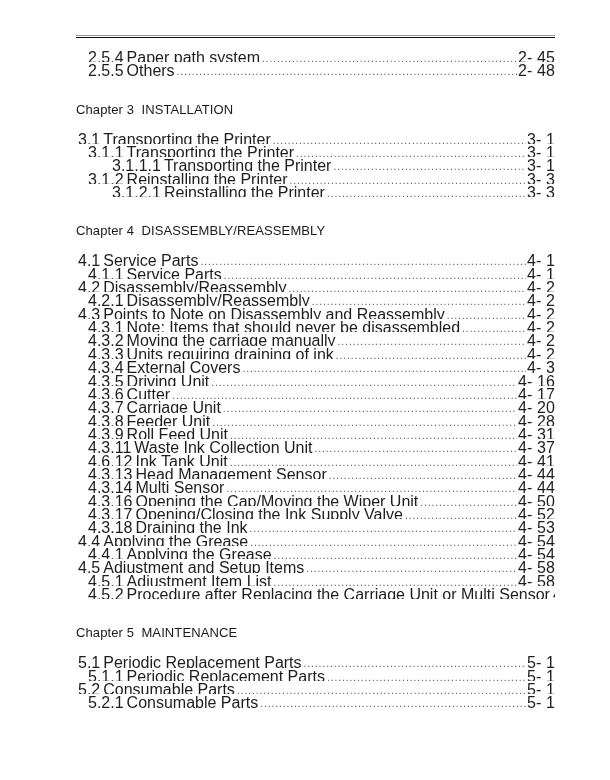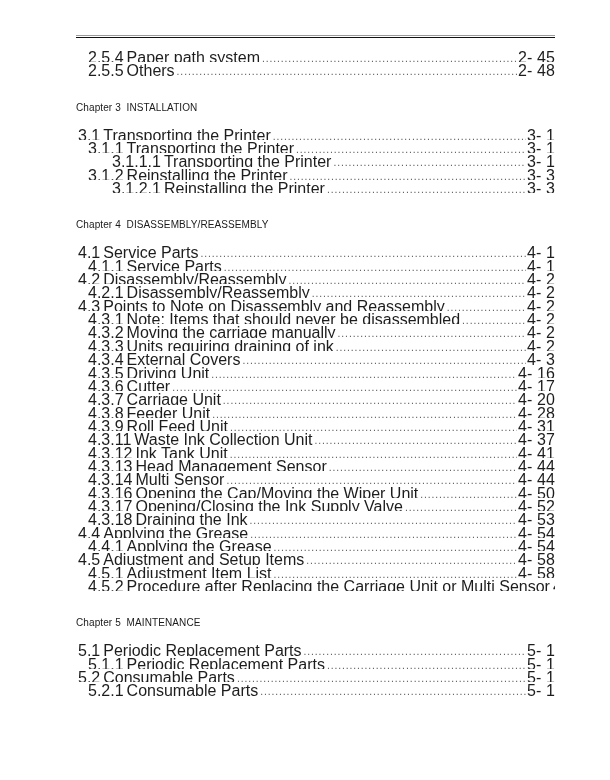--- a/index.html
+++ b/index.html
@@ -64,21 +64,21 @@
   
   .toc {
     position: absolute;
     left: 76px;
     top: 49px;
     width: 479px;
   }
 
   
   .chapter-heading {
-    font-size: 10px;
+    font-size: 13px;
     color: #1a1a1a;
     letter-spacing: 0.1px;
     white-space: nowrap;
   }
   .chapter-heading .ch-label { }
   .chapter-heading .ch-title { }
 
   
   .toc-row {
     display: flex;
@@ -273,21 +273,21 @@
         <span class="leader"></span>
         <span class="pageno">4- 31</span>
       </div>
       <div class="toc-row lvl2">
         <span class="num">4.3.11</span>
         <span class="title">Waste Ink Collection Unit</span>
         <span class="leader"></span>
         <span class="pageno">4- 37</span>
       </div>
       <div class="toc-row lvl2">
-        <span class="num">4.3.12</span>
+        <span class="num">4.6.12</span>
         <span class="title">Ink Tank Unit</span>
         <span class="leader"></span>
         <span class="pageno">4- 41</span>
       </div>
       <div class="toc-row lvl2">
         <span class="num">4.3.13</span>
         <span class="title">Head Management Sensor</span>
         <span class="leader"></span>
         <span class="pageno">4- 44</span>
       </div>

